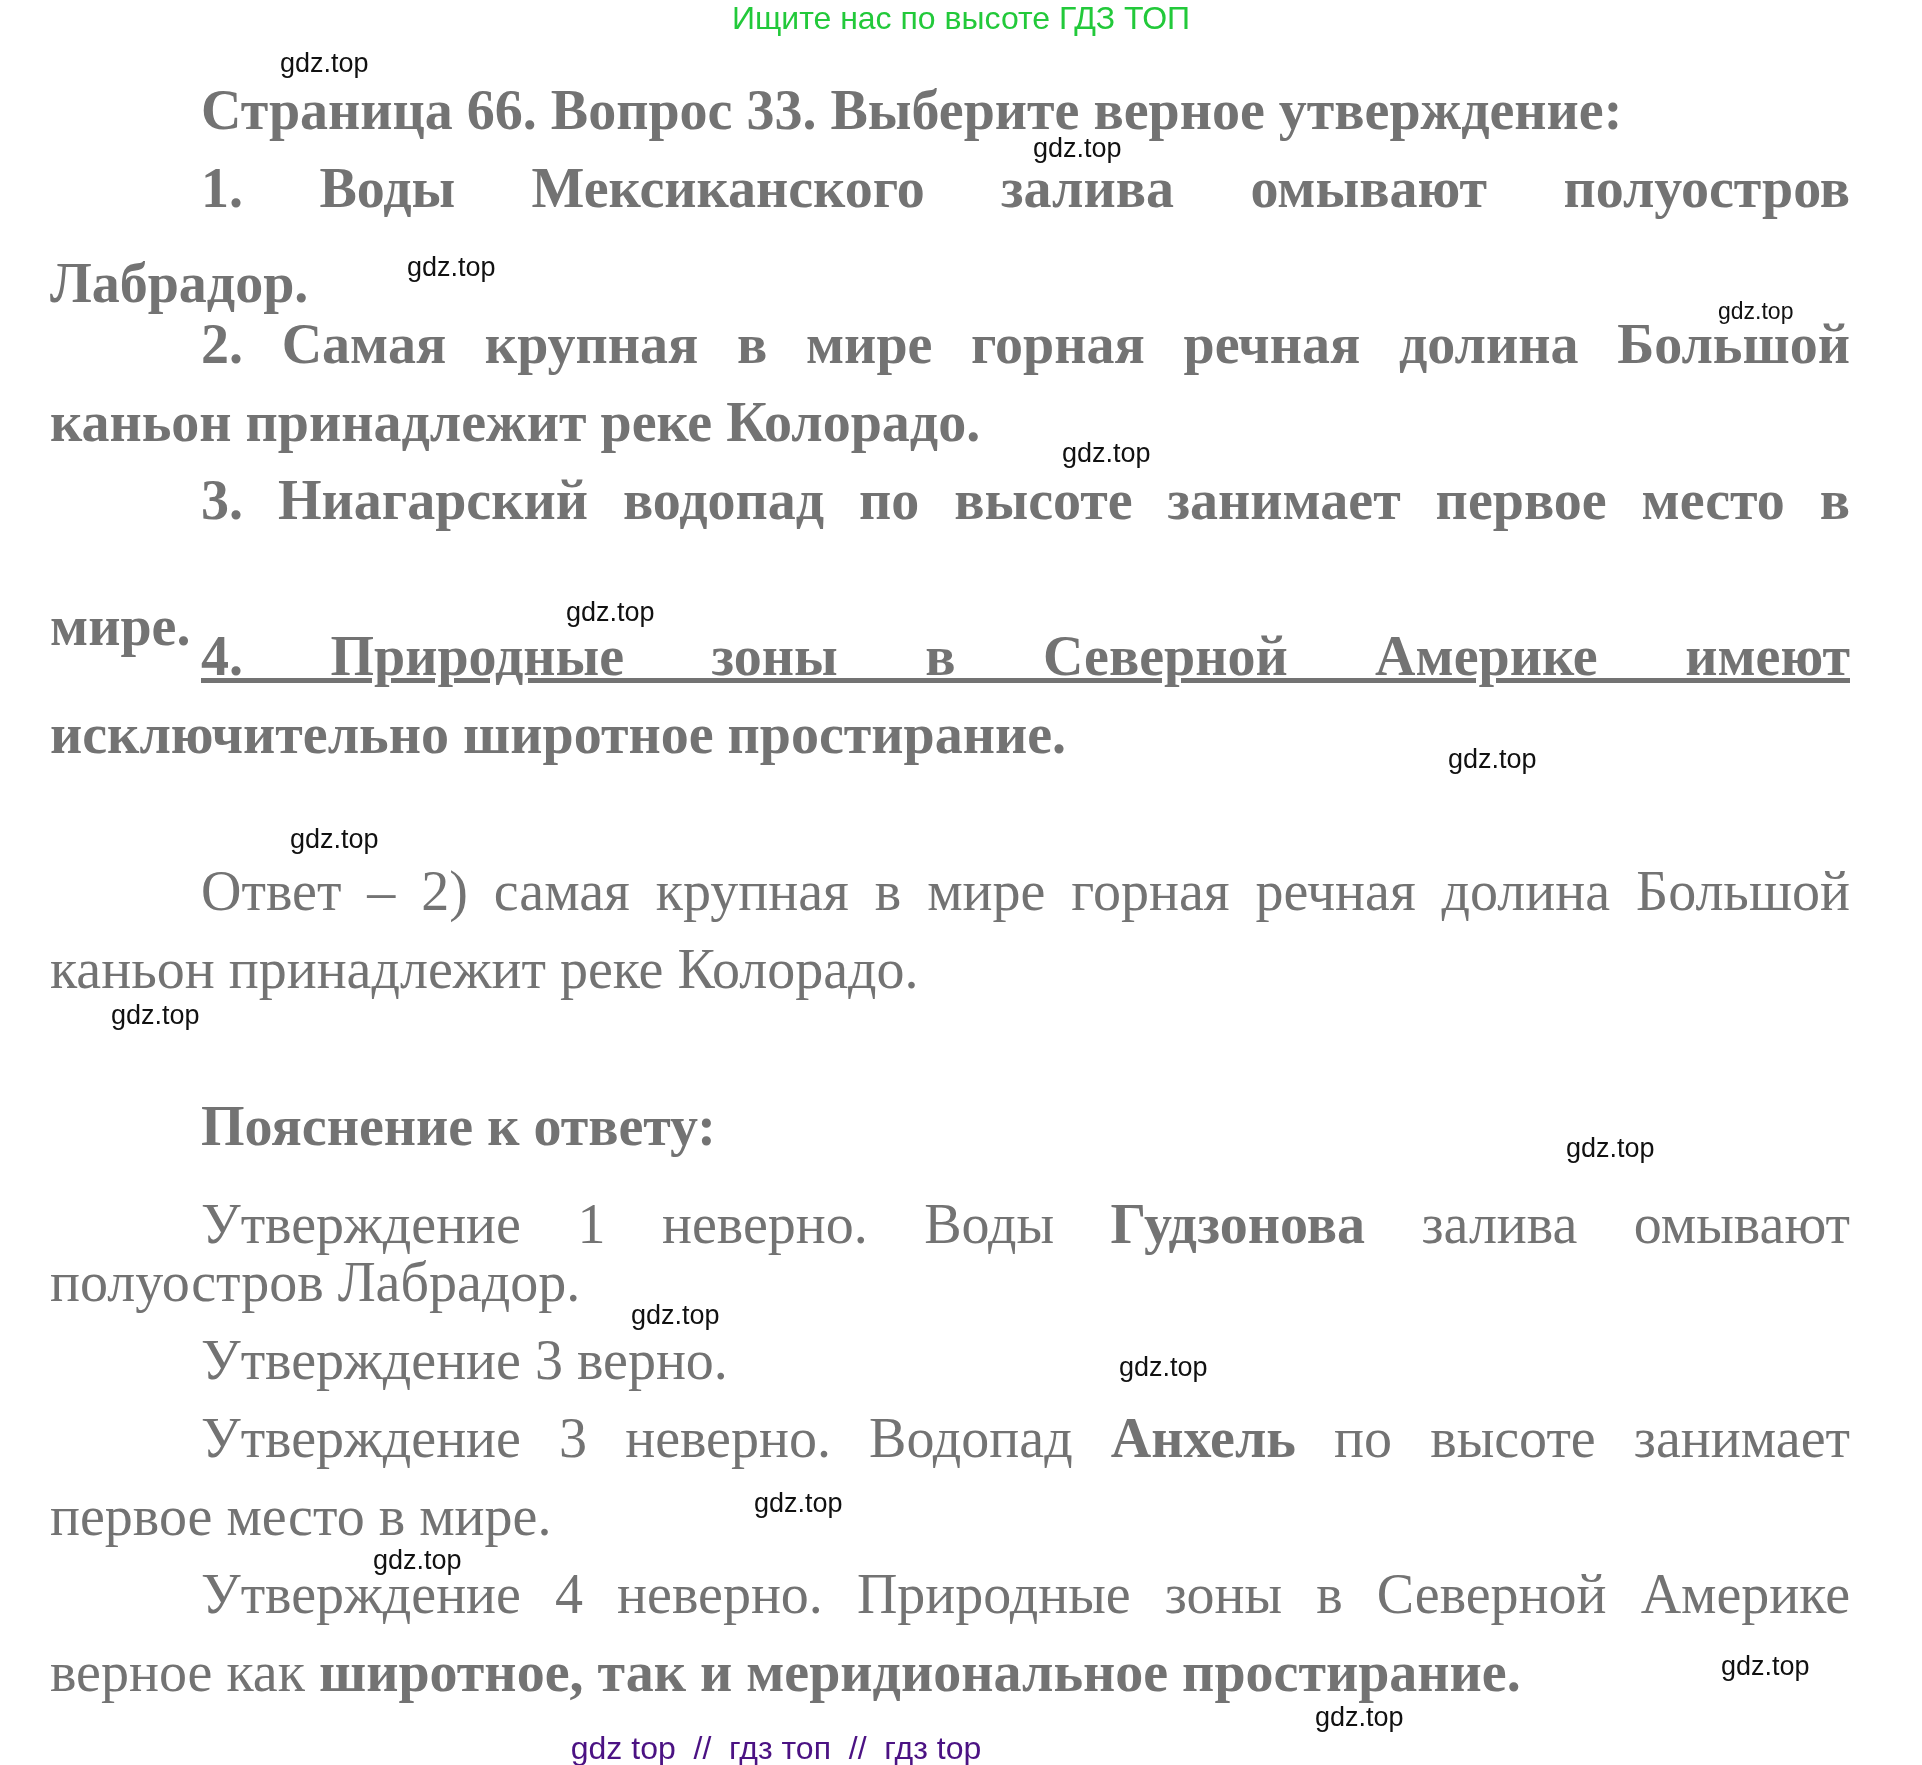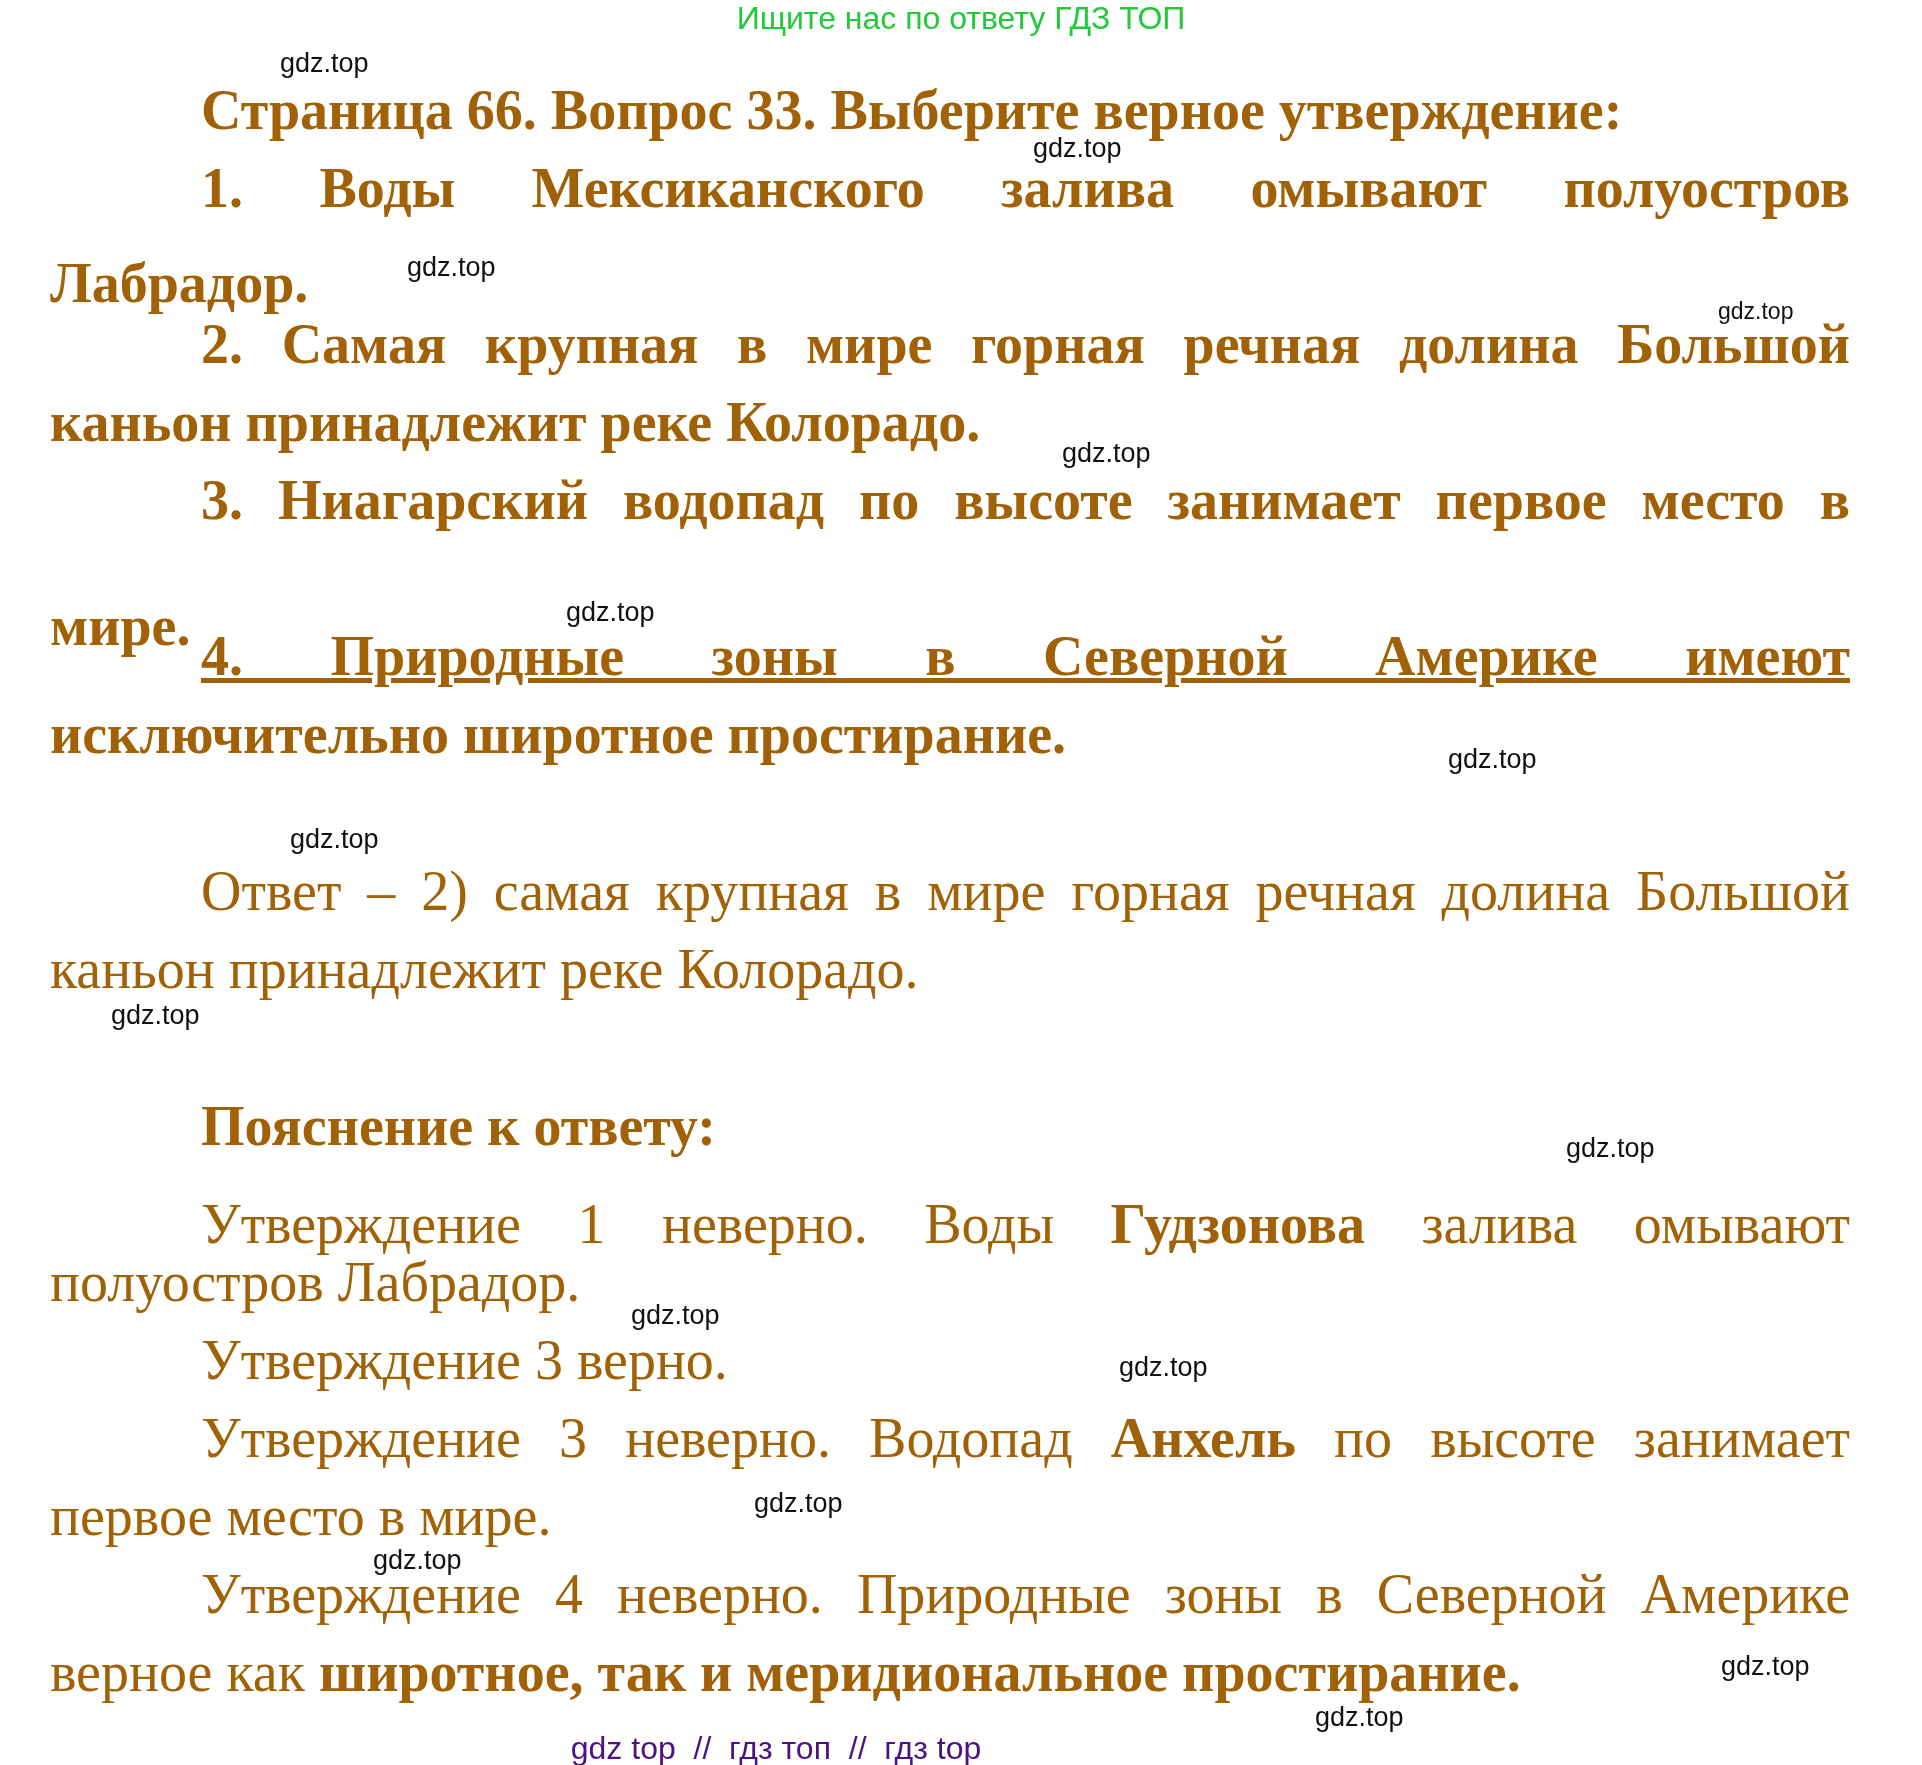--- a/index.html
+++ b/index.html
@@ -3,29 +3,29 @@
 <meta charset="utf-8">
 <style>
   html, body { margin:0; padding:0; background:#ffffff; }
   body { width:1922px; height:1765px; position:relative; overflow:hidden; }
   .banner { position:absolute; top:0; left:0; width:1922px; text-align:center;
     font-family:"Liberation Sans", sans-serif; font-size:32px; line-height:36px; color:#22c93a; }
   .footer { position:absolute; top:1748px; left:0; width:1552px; text-align:center;
     font-family:"Liberation Sans", sans-serif; font-size:32px; line-height:36px; color:#4b1283; transform:translateY(-18px); }
   .wm { position:absolute; font-family:"Liberation Sans", sans-serif; font-size:27px; line-height:30px; color:#111; }
   .line { position:absolute; left:50px; width:1800px; font-family:"Liberation Serif", serif;
-    font-size:56px; line-height:64px; color:#a16207; white-space:nowrap; }
+    font-size:56px; line-height:64px; color:#737373; white-space:nowrap; }
   .line.ind { left:201px; width:1649px; }
   .just { text-align:justify; text-align-last:justify; }
   .b { font-weight:bold; }
 </style>
 </head>
 <body>
 
-<div class="banner">Ищите нас по ответу ГДЗ ТОП</div>
+<div class="banner">Ищите нас по высоте ГДЗ ТОП</div>
 
 <div class="wm" style="left:280px;top:48px;">gdz.top</div>
 <div class="wm" style="left:1033px;top:133px;">gdz.top</div>
 <div class="wm" style="left:407px;top:252px;">gdz.top</div>
 <div class="wm" style="left:1718px;top:296px;font-size:23px;">gdz.top</div>
 <div class="wm" style="left:1062px;top:438px;">gdz.top</div>
 <div class="wm" style="left:566px;top:597px;">gdz.top</div>
 <div class="wm" style="left:1448px;top:744px;">gdz.top</div>
 <div class="wm" style="left:290px;top:824px;">gdz.top</div>
 <div class="wm" style="left:111px;top:1000px;">gdz.top</div>

